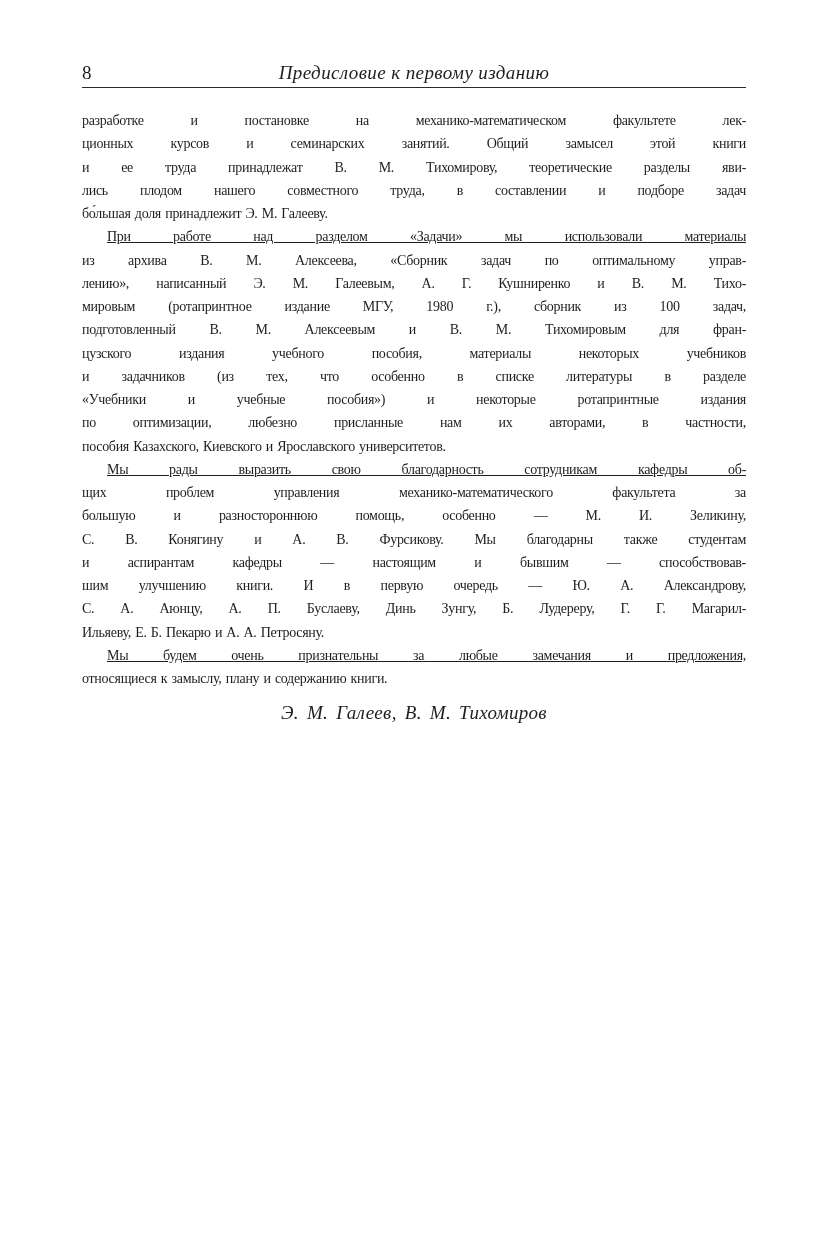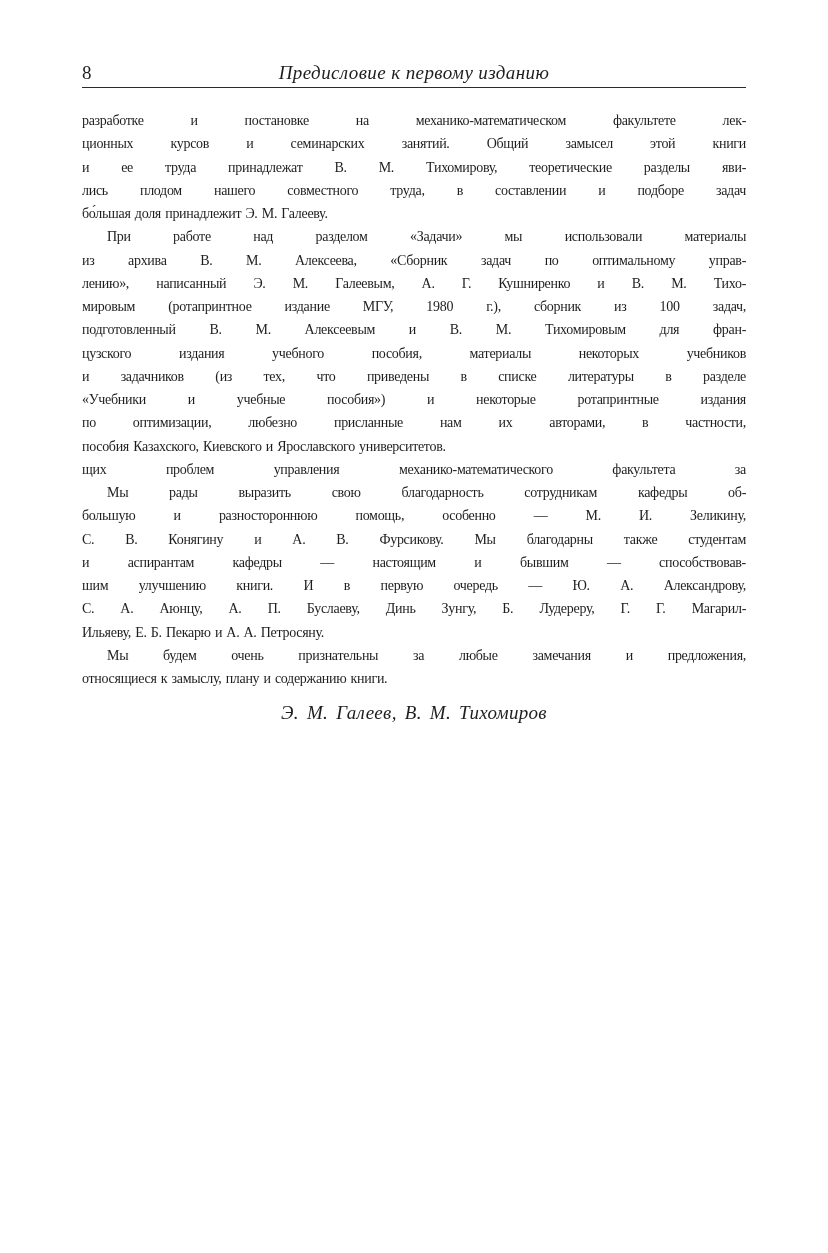--- a/index.html
+++ b/index.html
@@ -50,20 +50,21 @@
   }
   .line {
     text-align: justify;
     text-align-last: justify;
   }
   .line.para-end {
     text-align-last: left;
   }
   .line.indented {
     text-indent: 25px;
+    text-decoration: underline;
   }
   .signature {
     margin-top: 11px;
     font-size: 19px;
     line-height: 23.25px;
     text-align: center;
     font-style: italic;
     letter-spacing: 0.3px;
     word-spacing: 3px;
   }
@@ -89,28 +90,28 @@
           <div class="line">лись плодом нашего совместного труда, в составлении и подборе задач</div>
           <div class="line para-end">бо́льшая доля принадлежит Э. М. Галееву.</div>
         </div>
         <div class="paragraph">
           <div class="line indented">При работе над разделом «Задачи» мы использовали материалы</div>
           <div class="line">из архива В. М. Алексеева, «Сборник задач по оптимальному управ-</div>
           <div class="line">лению», написанный Э. М. Галеевым, А. Г. Кушниренко и В. М. Тихо-</div>
           <div class="line">мировым (ротапринтное издание МГУ, 1980 г.), сборник из 100 задач,</div>
           <div class="line">подготовленный В. М. Алексеевым и В. М. Тихомировым для фран-</div>
           <div class="line">цузского издания учебного пособия, материалы некоторых учебников</div>
-          <div class="line">и задачников (из тех, что приведены в списке литературы в разделе</div>
+          <div class="line">и задачников (из тех, что особенно в списке литературы в разделе</div>
           <div class="line">«Учебники и учебные пособия») и некоторые ротапринтные издания</div>
           <div class="line">по оптимизации, любезно присланные нам их авторами, в частности,</div>
           <div class="line para-end">пособия Казахского, Киевского и Ярославского университетов.</div>
         </div>
         <div class="paragraph">
+          <div class="line indented">Мы рады выразить свою благодарность сотрудникам кафедры об-</div>
           <div class="line">щих проблем управления механико-математического факультета за</div>
-          <div class="line indented">Мы рады выразить свою благодарность сотрудникам кафедры об-</div>
           <div class="line">большую и разностороннюю помощь, особенно — М. И. Зеликину,</div>
           <div class="line">С. В. Конягину и А. В. Фурсикову. Мы благодарны также студентам</div>
           <div class="line">и аспирантам кафедры — настоящим и бывшим — способствовав-</div>
           <div class="line">шим улучшению книги. И в первую очередь — Ю. А. Александрову,</div>
           <div class="line">С. А. Аюнцу, А. П. Буслаеву, Динь Зунгу, Б. Лудереру, Г. Г. Магарил-</div>
           <div class="line para-end">Ильяеву, Е. Б. Пекарю и А. А. Петросяну.</div>
         </div>
         <div class="paragraph">
           <div class="line indented">Мы будем очень признательны за любые замечания и предложения,</div>
           <div class="line para-end">относящиеся к замыслу, плану и содержанию книги.</div>

